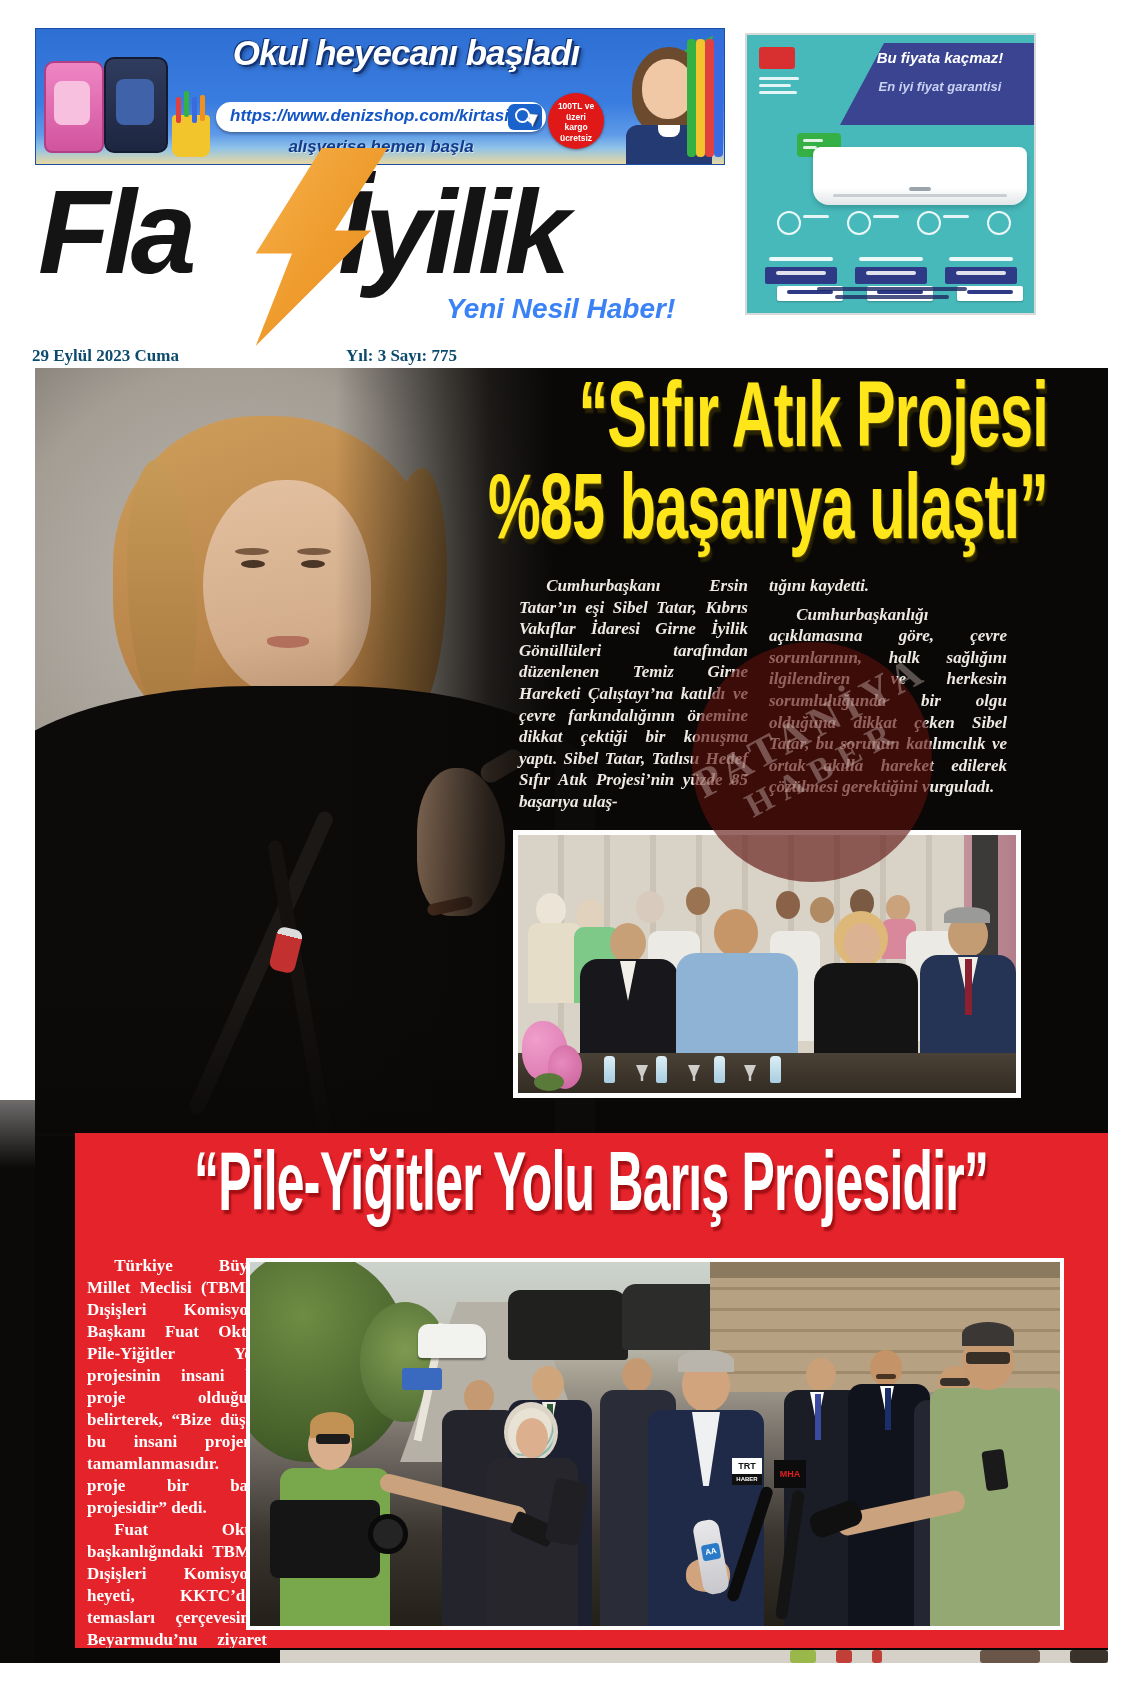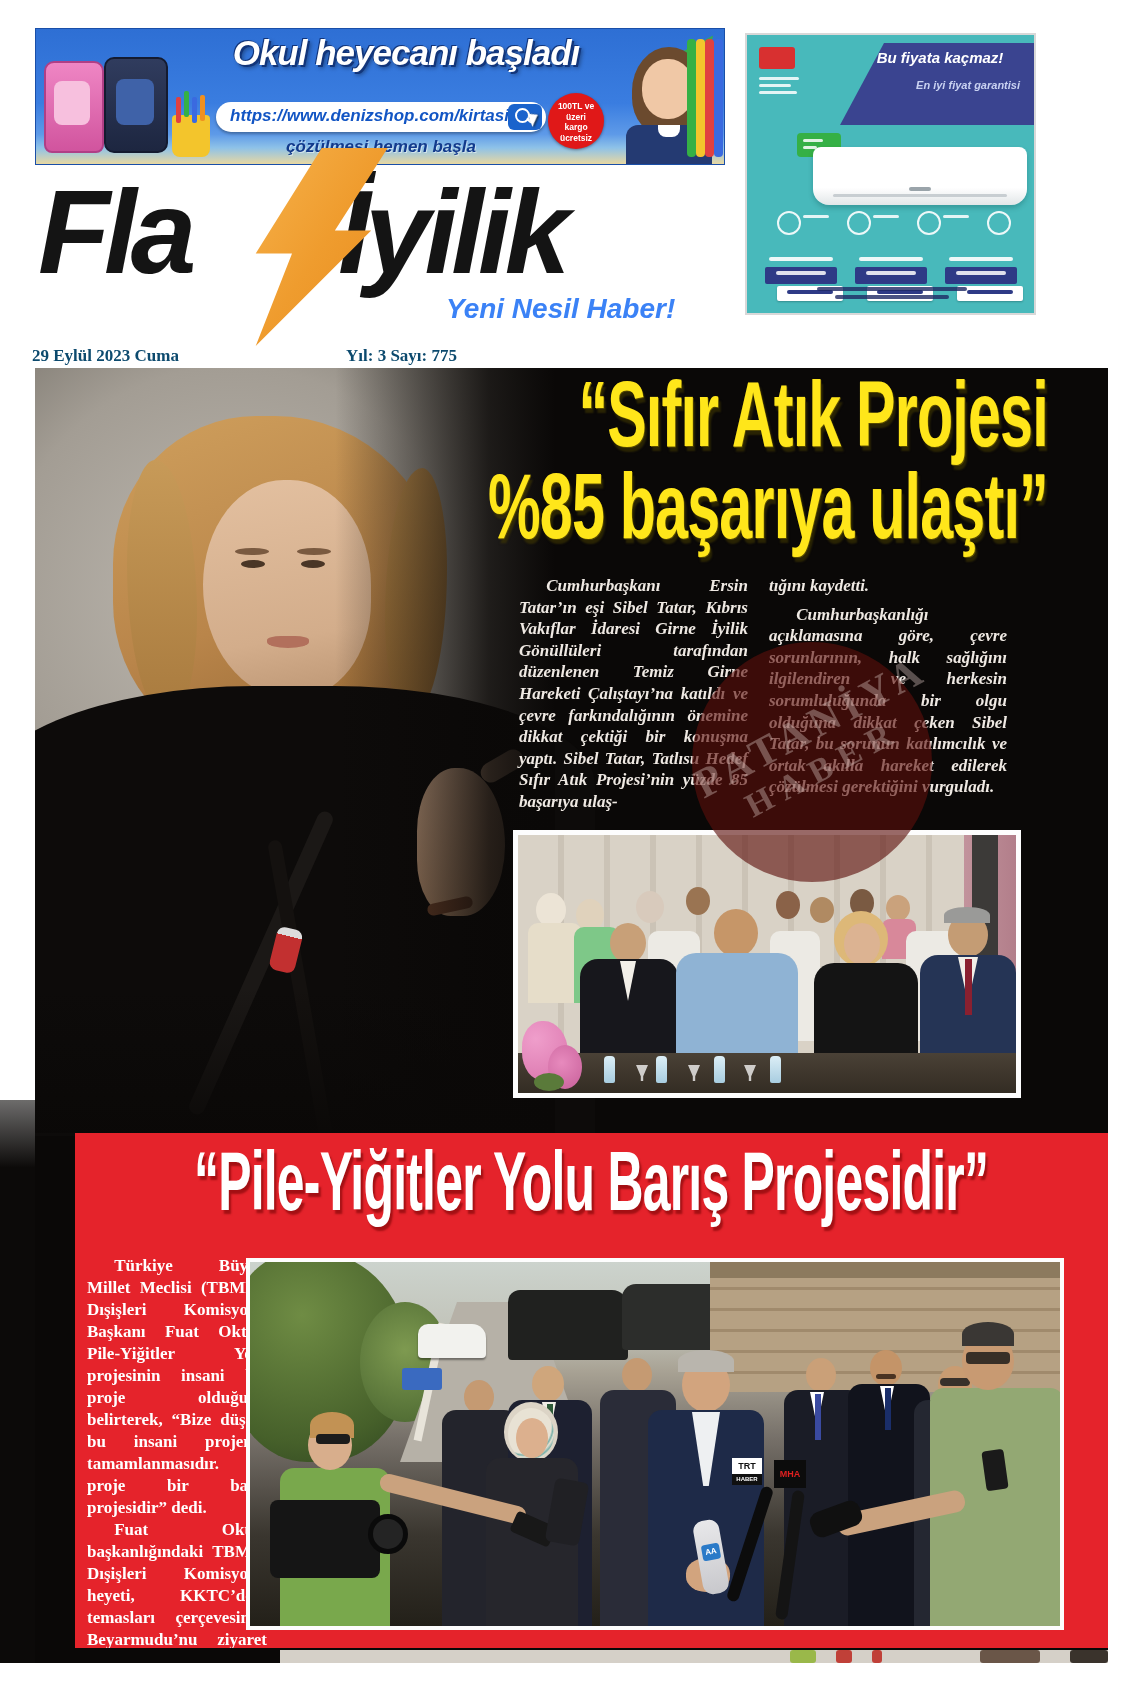--- a/index.html
+++ b/index.html
@@ -29,21 +29,21 @@
   .girl-face{left:606px;top:30px;width:52px;height:60px;background:#f0c8a6;border-radius:48%;}
   .girl-body{left:590px;top:96px;width:86px;height:40px;background:#243a72;border-radius:12px 12px 0 0;}
   .girl-collar{left:622px;top:96px;width:22px;height:12px;background:#fff;border-radius:0 0 8px 8px;}
   .ruler-triangle{left:640px;top:2px;width:0;height:0;border-left:34px solid transparent;border-bottom:30px solid #35b045;transform:rotate(14deg);opacity:.9;}
   .pencil-col{top:10px;width:9px;height:118px;border-radius:4px;}
 
   
   .side-ad{left:745px;top:33px;width:287px;height:278px;background:#48b9bb;border:2px solid #d8d8d8;overflow:hidden;}
   .side-ad-navy{right:-6px;top:8px;width:200px;height:82px;background:#3a4490;clip-path:polygon(22% 0,100% 0,100% 100%,0 100%);}
   .side-ad-headline{right:14px;top:14px;width:160px;text-align:center;color:#fff;font-size:15px;font-weight:bold;font-style:italic;}
-  .side-ad-subheadline{right:14px;top:44px;width:160px;text-align:right;color:#c9d2f2;font-size:11px;font-weight:bold;font-style:italic;}
+  .side-ad-subheadline{right:14px;top:44px;width:160px;text-align:center;color:#c9d2f2;font-size:13px;font-weight:bold;font-style:italic;}
   .side-ad-logo{left:12px;top:12px;width:36px;height:22px;background:#d83030;border-radius:3px;}
   .mini-line{background:rgba(255,255,255,.85);height:3px;border-radius:2px;}
   .side-ad-green{left:50px;top:98px;width:44px;height:24px;background:#35b045;border-radius:4px;}
   .ac-unit{left:66px;top:112px;width:214px;height:58px;background:linear-gradient(180deg,#ffffff 70%,#e2e6e8 100%);border-radius:8px 8px 16px 16px;box-shadow:0 3px 5px rgba(0,60,60,.25);}
   .ac-vent{left:20px;bottom:8px;width:174px;height:3px;background:#c8ced2;border-radius:2px;}
   .ac-dot{left:96px;bottom:14px;width:22px;height:4px;background:#9aa4aa;border-radius:2px;}
   .feat-icon{top:176px;width:20px;height:20px;border:2px solid rgba(255,255,255,.9);border-radius:50%;}
   .feat-lines{top:180px;width:26px;}
   .price-label{top:222px;width:64px;height:4px;background:rgba(255,255,255,.9);border-radius:2px;}
   .price-navy{top:232px;width:72px;height:17px;background:#2e3a86;border-radius:2px;}
@@ -121,21 +121,21 @@
         <div class="abs lens-handle"></div>
         <div class="abs cursor-arrow"></div>
       </div>
     </div>
     <div class="abs banner-badge">
       <div>100TL ve</div>
       <div>üzeri</div>
       <div>kargo</div>
       <div>ücretsiz</div>
     </div>
-    <div class="abs banner-cta">çözülmesi hemen başla</div>
+    <div class="abs banner-cta">alışverişe hemen başla</div>
     <div class="abs ruler-triangle"></div>
     <div class="abs girl-hair"></div>
     <div class="abs girl-face"></div>
     <div class="abs girl-body"></div>
     <div class="abs girl-collar"></div>
     <div class="abs pencil-col" style="right:28px;background:#35b045;"></div>
     <div class="abs pencil-col" style="right:19px;background:#f3c52c;"></div>
     <div class="abs pencil-col" style="right:10px;background:#e04040;"></div>
     <div class="abs pencil-col" style="right:1px;background:#3a6ae0;"></div>
   </div>

